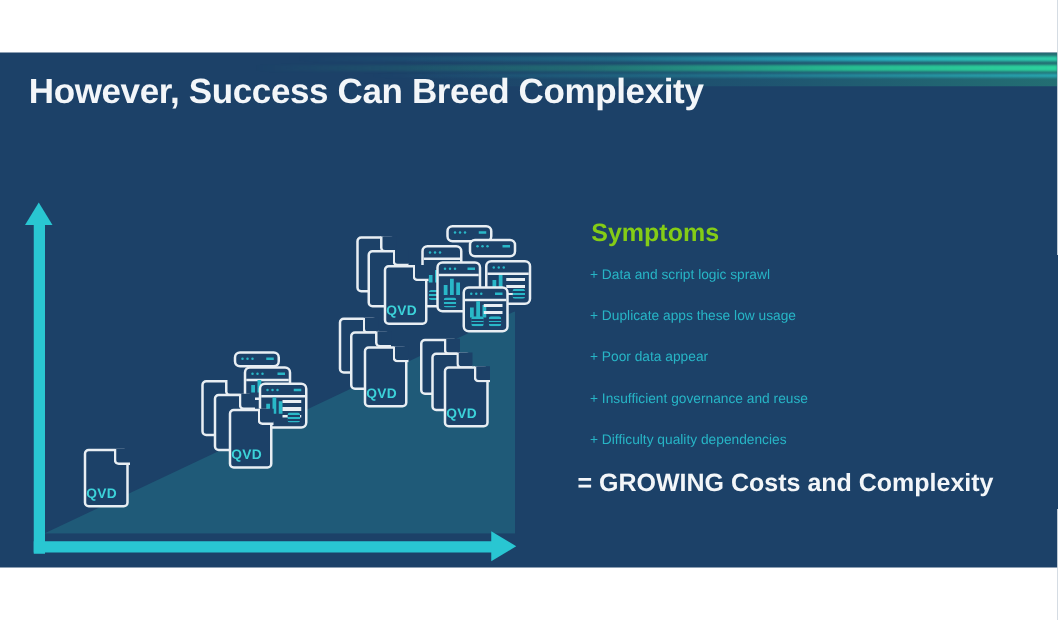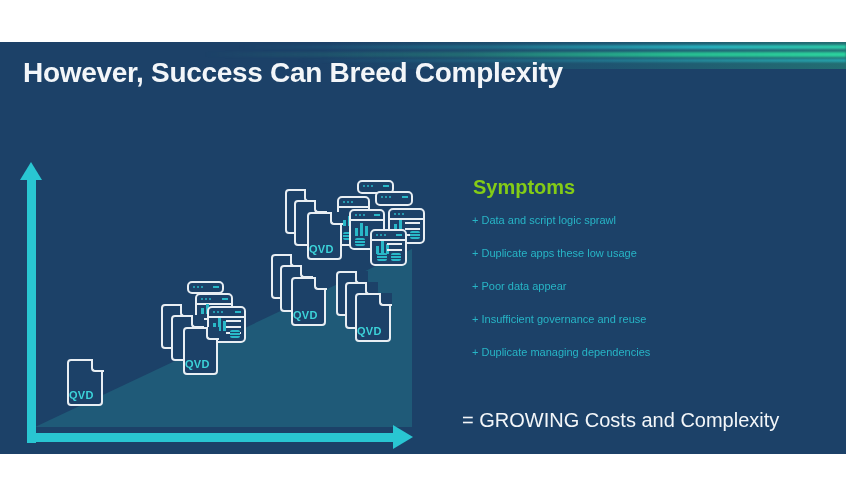--- a/index.html
+++ b/index.html
@@ -50,21 +50,21 @@
      linear-gradient(#29b8c8,#29b8c8) 0 100%/3px 6px no-repeat,
      linear-gradient(#29b8c8,#29b8c8) 4.5px 100%/3px 10px no-repeat;}
   .lines3{position:absolute;right:3px;top:12px;width:15px;height:14px;background:
      repeating-linear-gradient(#e8eef3 0 2.5px,transparent 2.5px 6px);}
   .badge{position:absolute;width:10px;height:8px;border-radius:2px;background:
      linear-gradient(transparent 0 2px,#1c4168 2px 3.5px,transparent 3.5px 5px,#1c4168 5px 6.5px,transparent 6.5px),#29b8c8;}
 
   
   .sym-head{position:absolute;left:473px;top:134px;color:#84cc16;font-size:20px;font-weight:700;}
   .sym-item{position:absolute;left:472px;color:#27b5c6;font-size:11px;white-space:nowrap;}
-  .sym-conclusion{position:absolute;left:462px;top:334px;color:#f3f6f9;font-size:20px;font-weight:400;white-space:nowrap;margin-top:33px;}
+  .sym-conclusion{position:absolute;left:462px;top:334px;color:#f3f6f9;font-size:20px;font-weight:700;white-space:nowrap;}
 </style>
 </head>
 <body>
 
 <div class="page">
   <div class="slide">
 
     <div class="top-glow">
       <div class="streak s0"></div>
       <div class="streak s1"></div>
@@ -170,18 +170,18 @@
         <span class="lbl">QVD</span>
       </div>
     </div>
 
     <div class="symptoms">
       <div class="sym-head">Symptoms</div>
       <div class="sym-item" style="top:172px;">+ Data and script logic sprawl</div>
       <div class="sym-item" style="top:205px;">+ Duplicate apps these low usage</div>
       <div class="sym-item" style="top:238px;">+ Poor data appear</div>
       <div class="sym-item" style="top:271px;">+ Insufficient governance and reuse</div>
-      <div class="sym-item" style="top:304px;">+ Duplicate managing dependencies</div>
+      <div class="sym-item" style="top:304px;">+ Difficulty quality dependencies</div>
       <div class="sym-conclusion">= GROWING Costs and Complexity</div>
     </div>
 
   </div>
 </div>
 
 </body></html>

